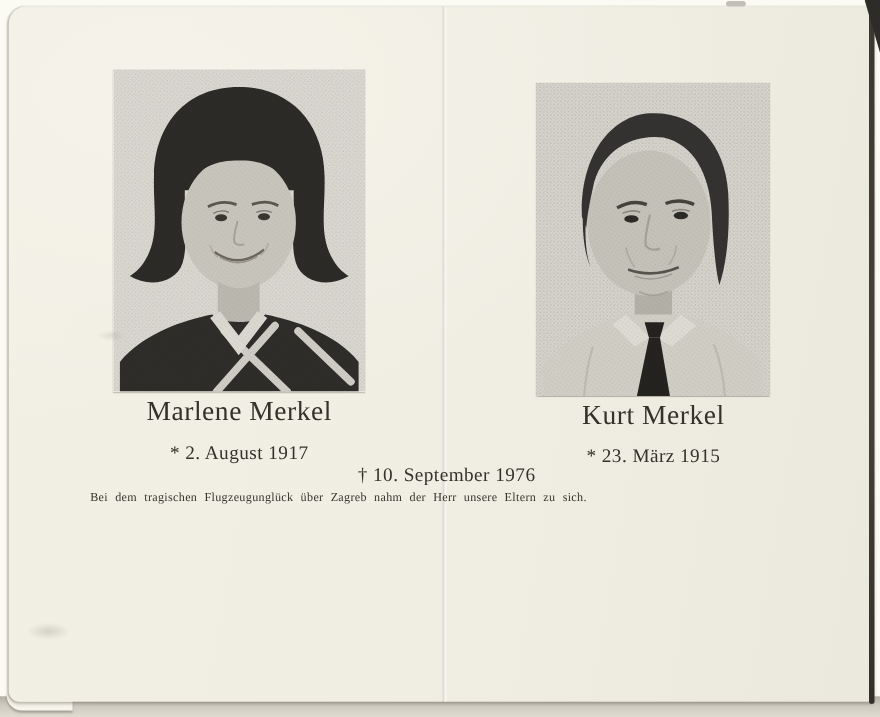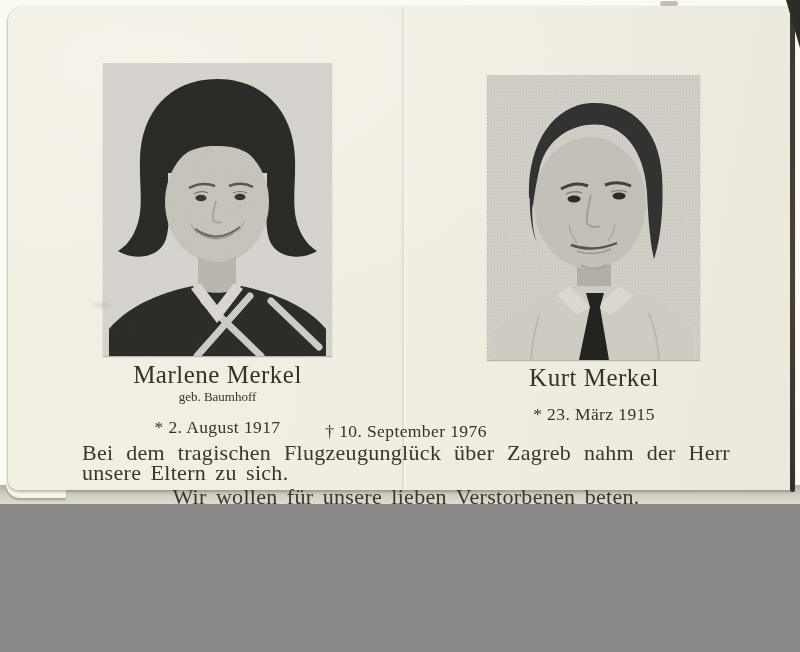--- a/index.html
+++ b/index.html
@@ -1,17 +1,17 @@
 <!DOCTYPE html>
 <html><head>
 <meta charset="utf-8">
 <style>
   html,body{margin:0;padding:0;background:#888;}
   .scan{
-    position:relative;width:800px;height:504px;overflow:hidden;
+    position:relative;width:800px;height:652px;overflow:hidden;
     background:#fbfaf3;
     font-family:"Liberation Serif","DejaVu Serif",serif;
   }
   .bottom-band{
     position:absolute;left:0;right:0;bottom:0;height:19px;
     background:linear-gradient(180deg,#b3afa5 0%,#cfcbc1 45%,#dfdbd1 100%);
   }
   .bottom-curl{
     position:absolute;left:6px;bottom:6px;width:60px;height:16px;
     background:#f7f5ec;border-radius:0 0 0 14px;
@@ -55,21 +55,21 @@
   .maiden{font-size:13px;line-height:15px;margin-top:1px;}
   .birth{font-size:17.5px;line-height:19px;margin-top:14px;letter-spacing:.4px;}
   .nb-right .birth{}
 
   .death-line{
     position:absolute;left:82px;width:648px;top:421px;text-align:center;
     font-size:17.5px;color:#34322b;letter-spacing:.4px;
   }
   .body-text{
     position:absolute;left:82px;top:443px;width:648px;color:#39362e;
-    font-size:22px;line-height:19.8px;letter-spacing:.3px;word-spacing:3.5px;
+    font-size:11px;line-height:19.8px;letter-spacing:.3px;word-spacing:3.5px;
   }
   .body-text p{margin:0 0 4px;text-align:justify;}
   .body-text p.closing{text-align:center;margin-top:2px;}
 </style>
 </head>
 <body>
 
 <div class="scan">
 
   <div class="bottom-band"></div>
@@ -154,34 +154,32 @@
       <path d="M90,176 Q106,182 124,174" stroke="#9d9a92" stroke-width="1.4" fill="none"></path>
       <path d="M82,150 q2,10 8,18" stroke="#aeaba3" stroke-width="1.5" fill="none"></path>
       <path d="M128,148 q-1,10 -7,18" stroke="#aeaba3" stroke-width="1.5" fill="none"></path>
       <path d="M94,190 q12,7 26,0" stroke="#a6a39b" stroke-width="1.5" fill="none"></path>
       <rect width="213" height="285" fill="url(#grainB)" opacity="0.18"></rect>
     </svg>
   </div>
 
   <div class="name-block nb-left">
     <div class="person-name">Marlene Merkel</div>
-    <div class="maiden">geb. Baumhoff</div>
     <div class="birth">* 2. August 1917</div>
   </div>
 
   <div class="name-block nb-right">
     <div class="person-name">Kurt Merkel</div>
     <div class="birth">* 23. März 1915</div>
   </div>
 
   <div class="death-line">† 10. September 1976</div>
 
   <div class="body-text">
     <p>Bei dem tragischen Flugzeugunglück über Zagreb nahm der Herr unsere Eltern zu sich.</p>
-    <p class="closing">Wir wollen für unsere lieben Verstorbenen beten.</p>
   </div>
 
   <div class="right-edge"></div>
   <div class="corner-sliver"></div>
   <div class="mark-top"></div>
   <div class="smudge-a"></div>
   <div class="smudge-b"></div>
 
 </div>
 

